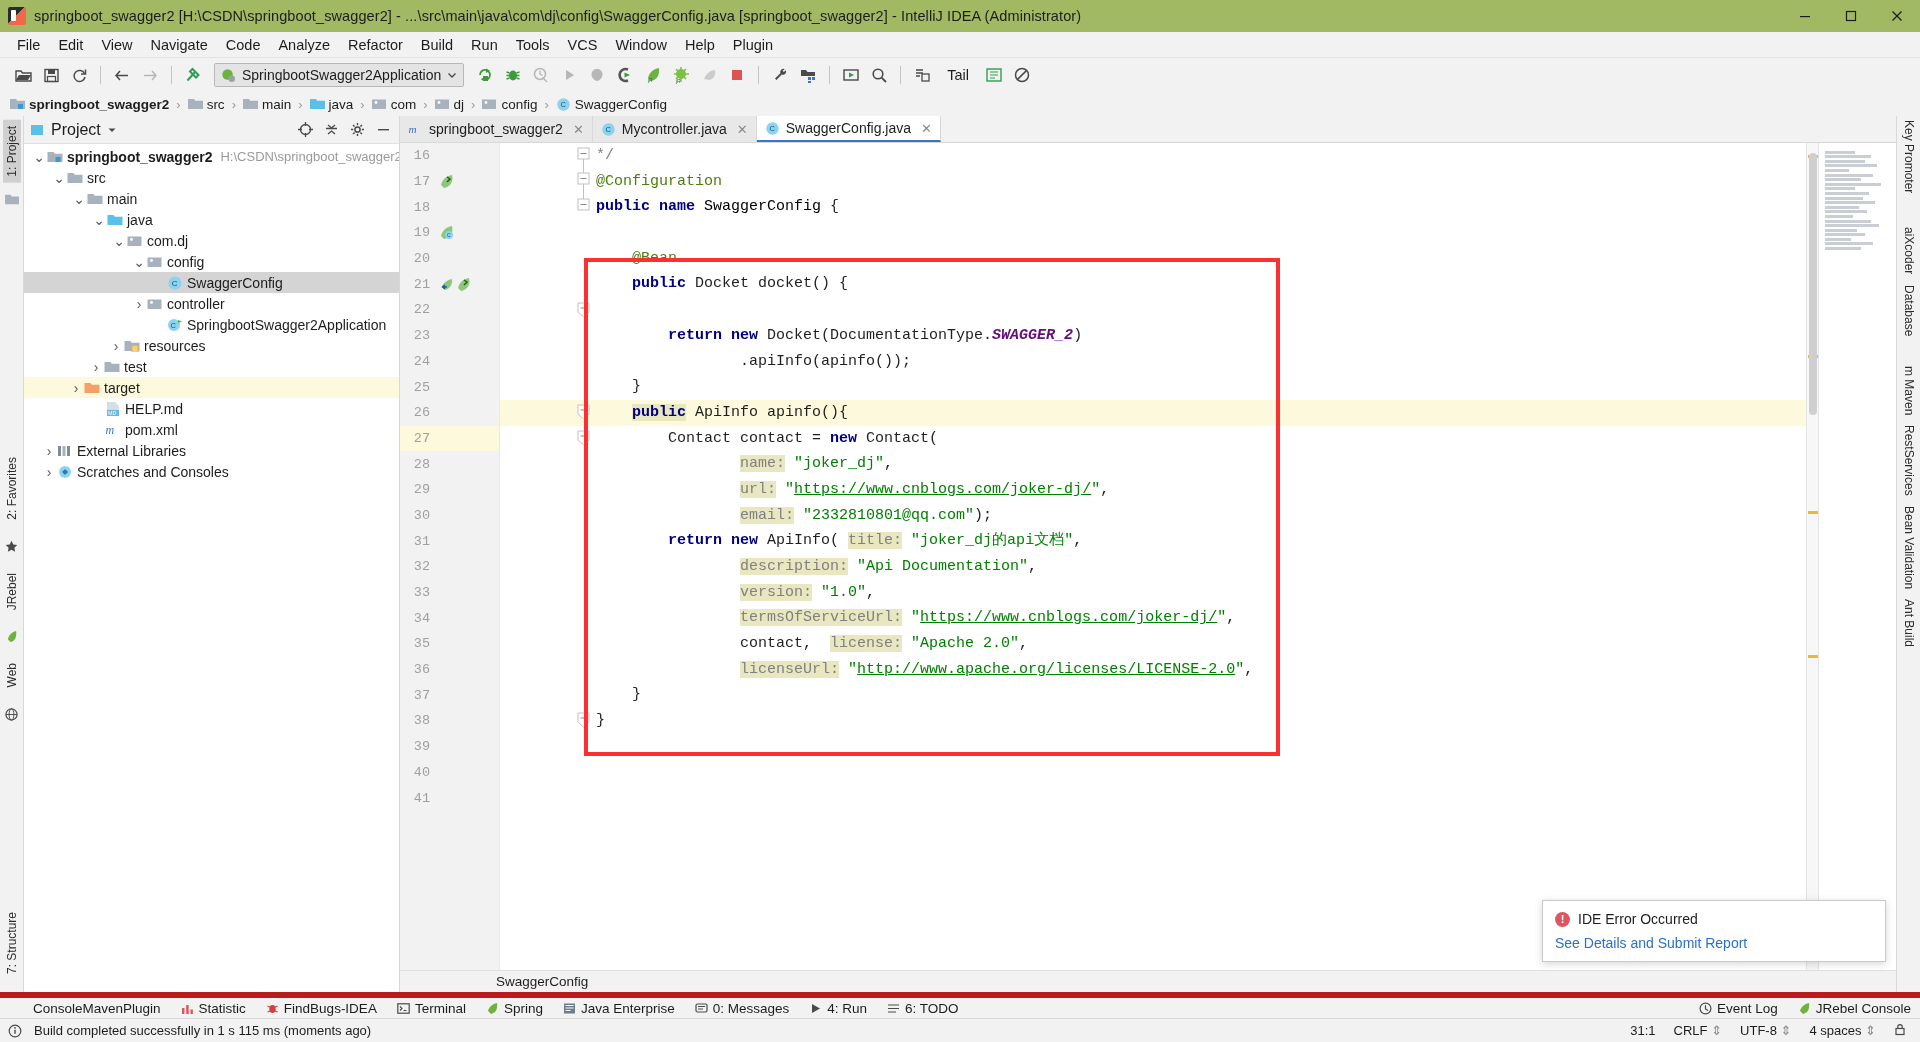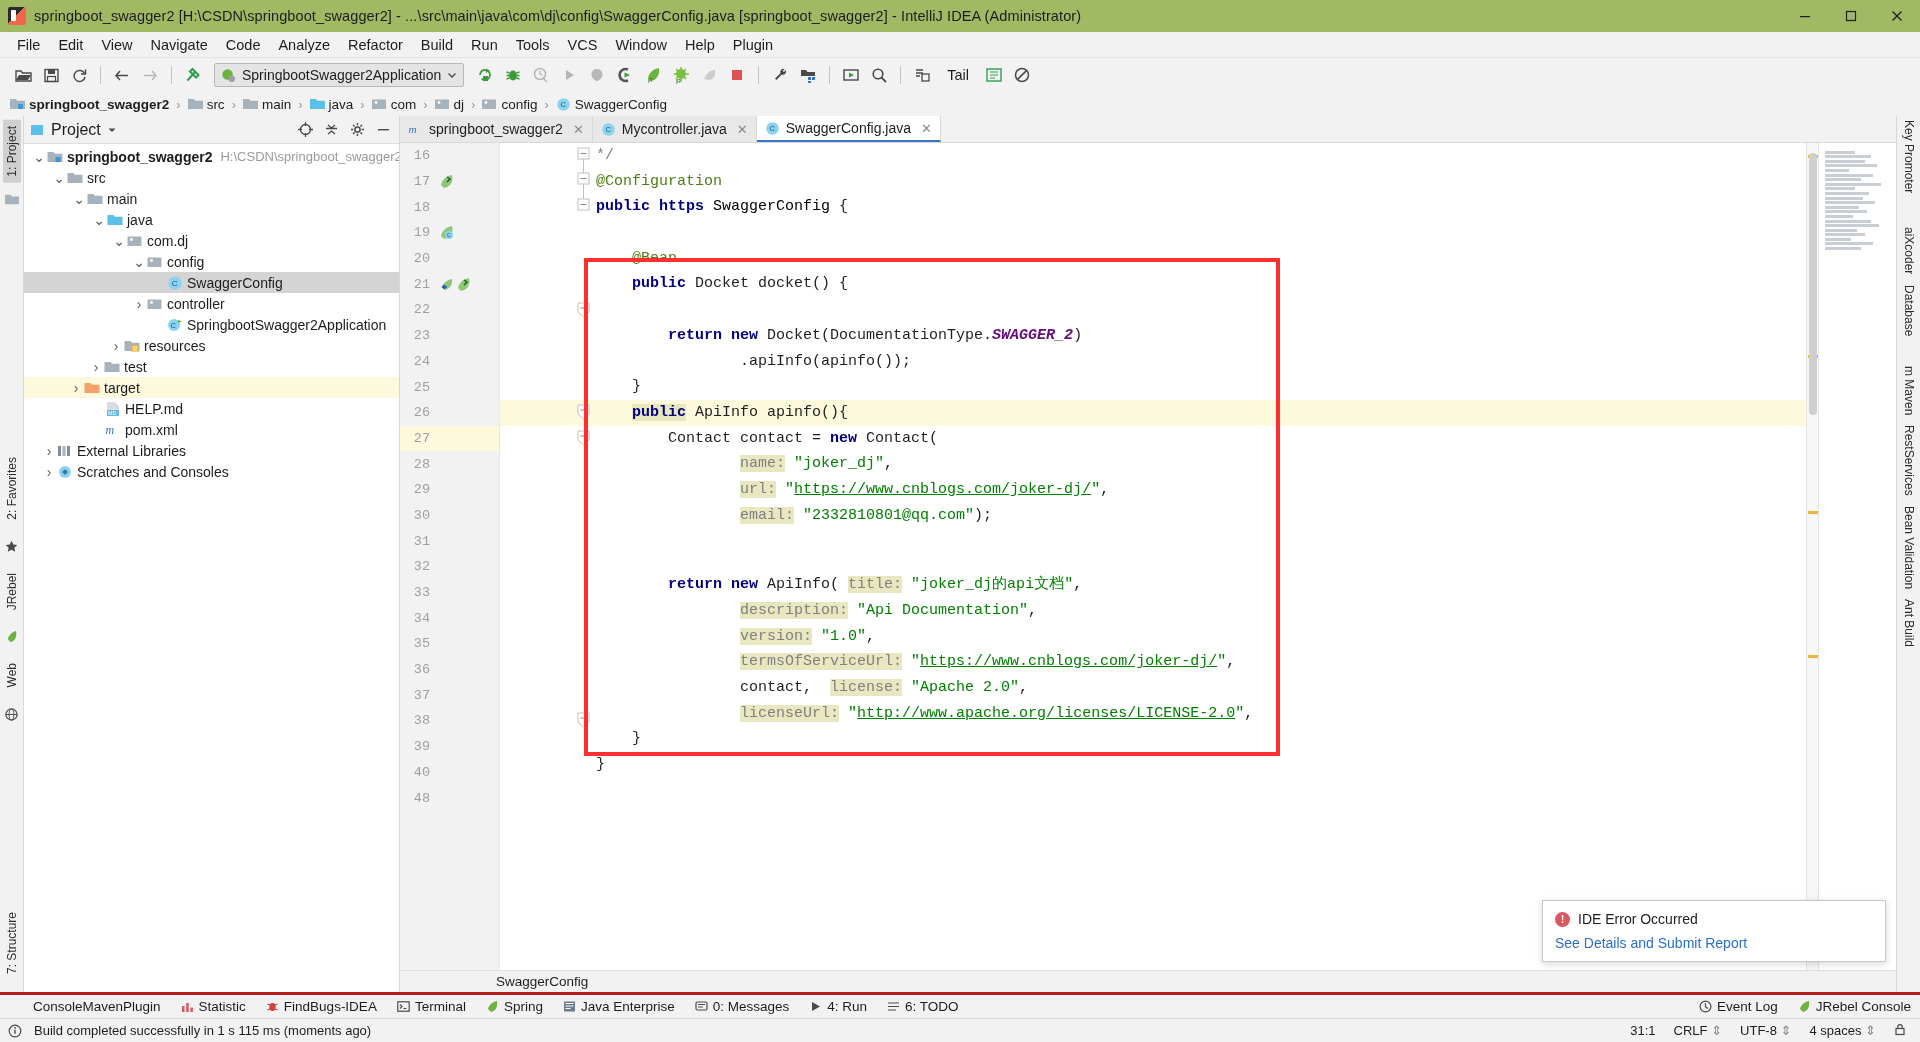--- a/index.html
+++ b/index.html
@@ -203,21 +203,21 @@
   .notif-link { color: #2a6fc9; font-size: 14px; margin-top: 8px; display: inline-block; text-decoration: none; }
   .errico {
     width: 15px; height: 15px; border-radius: 50%; background: #db5860; color: #fff;
     font-size: 11px; font-weight: bold; display: flex; align-items: center; justify-content: center;
     flex: 0 0 15px;
   }
 
   
   .toolbarbottom {
     height: 26px; background: #f2f2f2; display: flex; align-items: center;
-    border-top: 3px solid #b91c1c; flex: 0 0 26px; padding-left: 24px; gap: 2px;
+    border-top: 6px solid #b91c1c; flex: 0 0 26px; padding-left: 24px; gap: 2px;
   }
   .twbtn {
     display: flex; align-items: center; gap: 5px; padding: 2px 9px;
     font-size: 13.5px; color: #1d1d1d; white-space: nowrap;
   }
   .twspacer { flex: 1; }
 
   
   .statusbar {
     height: 24px; background: #f2f2f2; display: flex; align-items: center;
@@ -841,21 +841,21 @@
           <div class="glinewrap">
               <span class="gnum">38</span>
             </div>
           <div class="glinewrap">
               <span class="gnum">39</span>
             </div>
           <div class="glinewrap">
               <span class="gnum">40</span>
             </div>
           <div class="glinewrap">
-              <span class="gnum">48</span>
+              <span class="gnum">41</span>
             </div>
         </div>
 
         <div class="codearea">
 
           <svg width="22" height="700" style="position:absolute;left:74px;top:0;">
             <rect x="4" y="5" width="11" height="11" fill="#fff" stroke="#c0c0c0"></rect>
               <path d="M6.5 10.5h6" stroke="#888"></path>
             <rect x="4" y="30" width="11" height="11" fill="#fff" stroke="#c0c0c0"></rect>
               <path d="M6.5 35.5h6" stroke="#888"></path>
@@ -867,34 +867,34 @@
             <path d="M4 262 h11 v9 l-5.5 5 L4 271 Z" fill="#fff" stroke="#c0c0c0"></path>
               <path d="M6.5 267h6" stroke="#888"></path>
             <path d="M4 288 h11 v9 l-5.5 5 L4 297 Z" fill="#fff" stroke="#c0c0c0"></path>
               <path d="M6.5 293h6" stroke="#888"></path>
             <path d="M4 570 h11 v9 l-5.5 5 L4 579 Z" fill="#fff" stroke="#c0c0c0"></path>
               <path d="M6.5 575h6" stroke="#888"></path>
           </svg>
 
           <div class="cline" style="padding-left:96px;color:#808080;">*/</div>
           <div class="cline" style="padding-left:96px;"><span class="ann">@Configuration</span></div>
-          <div class="cline" style="padding-left:96px;"><span class="kw">public</span> <span class="kw">https</span> <span class="cls">SwaggerConfig</span> {</div>
+          <div class="cline" style="padding-left:96px;"><span class="kw">public</span> <span class="kw">name</span> <span class="cls">SwaggerConfig</span> {</div>
           <div class="cline" style="padding-left:96px;">&nbsp;</div>
           <div class="cline" style="padding-left:96px;">    <span class="ann">@Bean</span></div>
           <div class="cline" style="padding-left:96px;">    <span class="kw">public</span> Docket docket() {</div>
           <div class="cline" style="padding-left:96px;">&nbsp;</div>
           <div class="cline" style="padding-left:96px;">        <span class="kw">return</span> <span class="kw">new</span> Docket(DocumentationType.<span class="static-italic">SWAGGER_2</span>)</div>
           <div class="cline" style="padding-left:96px;">                .apiInfo(apinfo());</div>
           <div class="cline" style="padding-left:96px;">    }</div>
           <div class="cline hl" style="padding-left:96px;">    <span class="hlbg kw">public</span> ApiInfo apinfo(){</div>
           <div class="cline" style="padding-left:96px;">        Contact contact = <span class="kw">new</span> Contact(</div>
           <div class="cline" style="padding-left:96px;">                <span class="param hlbg">name:</span> <span class="str">"joker_dj"</span>,</div>
           <div class="cline" style="padding-left:96px;">                <span class="param hlbg">url:</span> <span class="str">"</span><span class="strlink">https://www.cnblogs.com/joker-dj/</span><span class="str">"</span>,</div>
           <div class="cline" style="padding-left:96px;">                <span class="param hlbg">email:</span> <span class="str">"2332810801@qq.com"</span>);</div>
-          <div class="cline" style="padding-left:96px;margin-top:44px;">        <span class="kw">return</span> <span class="kw">new</span> ApiInfo( <span class="param hlbg">title:</span> <span class="str">"joker_dj的api文档"</span>,</div>
+          <div class="cline" style="padding-left:96px;">        <span class="kw">return</span> <span class="kw">new</span> ApiInfo( <span class="param hlbg">title:</span> <span class="str">"joker_dj的api文档"</span>,</div>
           <div class="cline" style="padding-left:96px;">                <span class="param hlbg">description:</span> <span class="str">"Api Documentation"</span>,</div>
           <div class="cline" style="padding-left:96px;">                <span class="param hlbg">version:</span> <span class="str">"1.0"</span>,</div>
           <div class="cline" style="padding-left:96px;">                <span class="param hlbg">termsOfServiceUrl:</span> <span class="str">"</span><span class="strlink">https://www.cnblogs.com/joker-dj/</span><span class="str">"</span>,</div>
           <div class="cline" style="padding-left:96px;">                contact,  <span class="param hlbg">license:</span> <span class="str">"Apache 2.0"</span>,</div>
           <div class="cline" style="padding-left:96px;">                <span class="param hlbg">licenseUrl:</span> <span class="str">"</span><span class="strlink">http://www.apache.org/licenses/LICENSE-2.0</span><span class="str">"</span>,</div>
           <div class="cline" style="padding-left:96px;">    }</div>
           <div class="cline" style="padding-left:96px;">}</div>
           <div class="cline" style="padding-left:96px;">&nbsp;</div>
 
           <div class="redbox" style="left:84px; top:115px; width:696px; height:498px;"></div>

